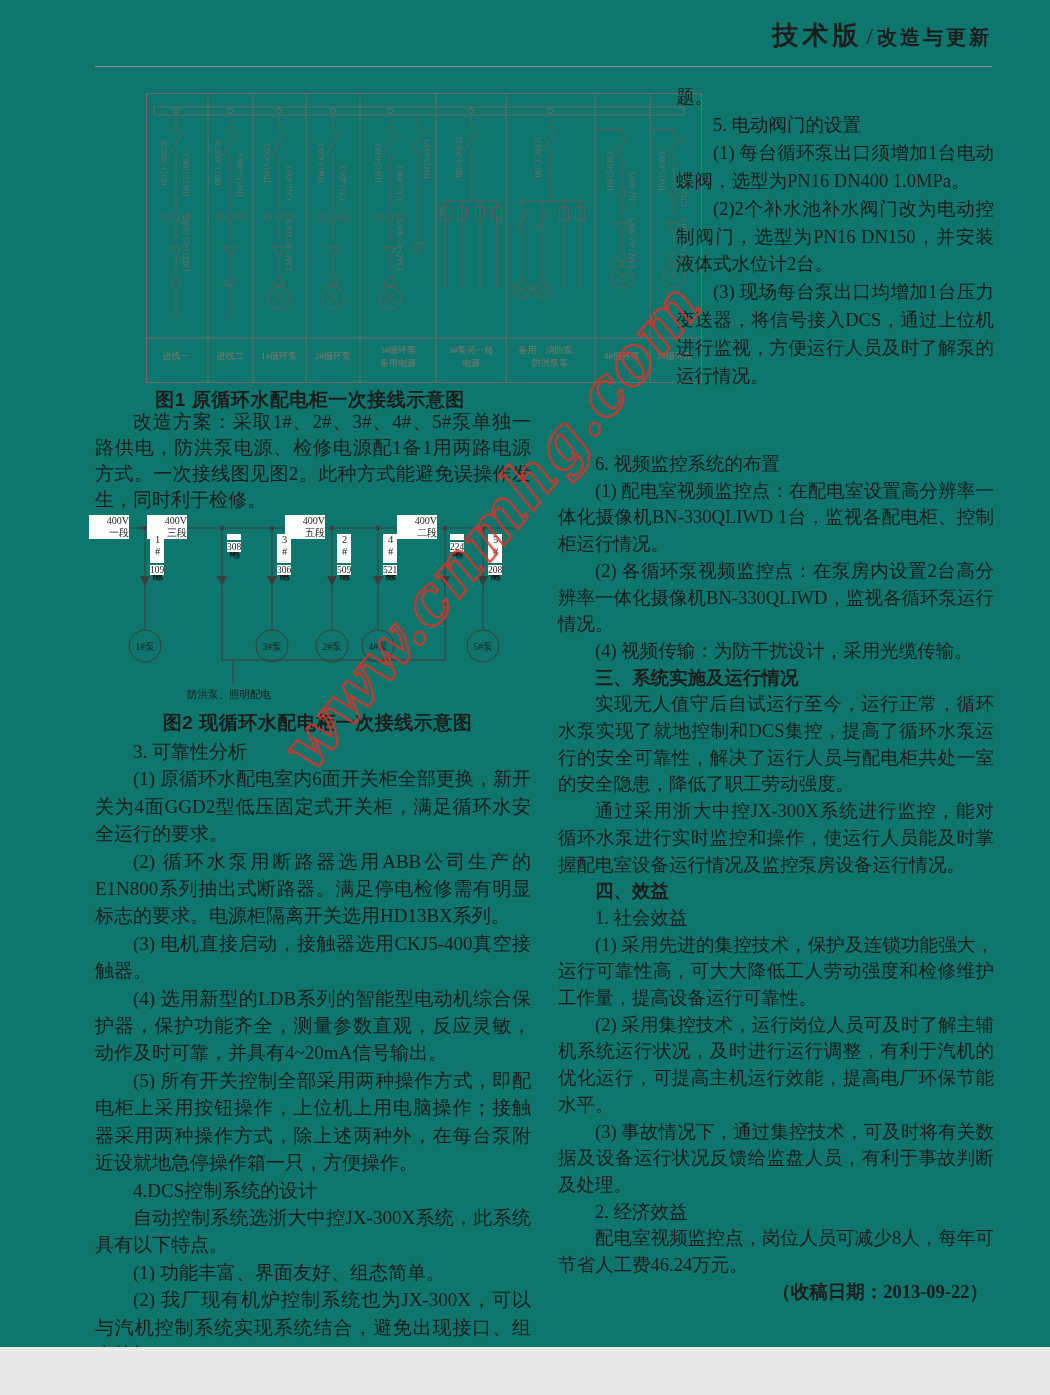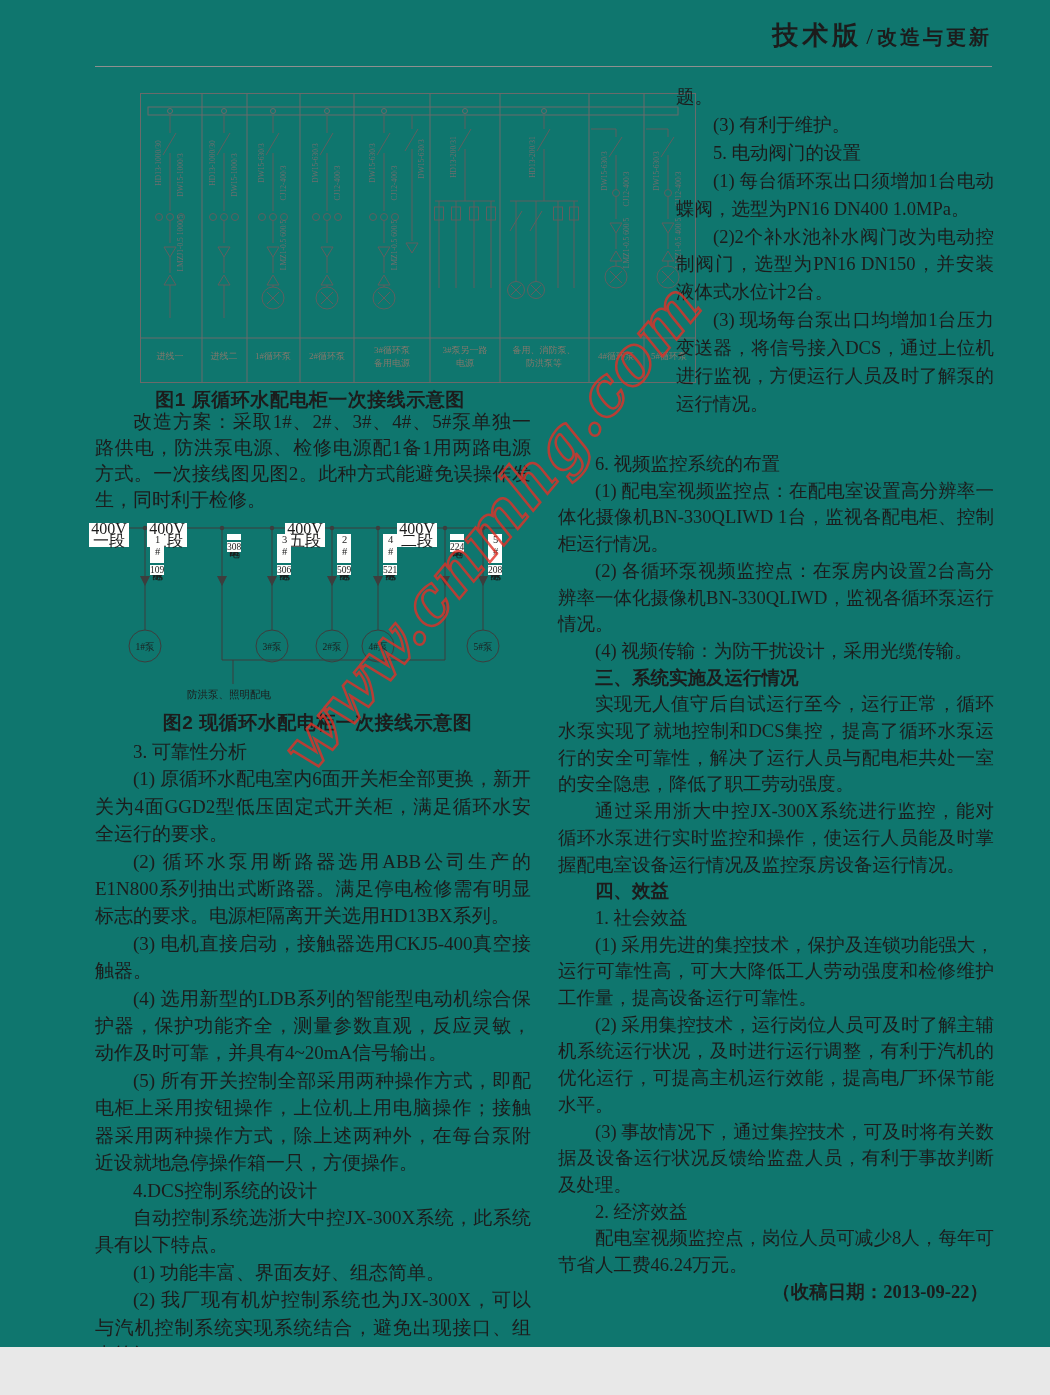--- a/index.html
+++ b/index.html
@@ -5,21 +5,21 @@
   html,body{margin:0;padding:0;background:#e8e8e8;}
   .page{position:relative;width:1050px;height:1347px;background:#0f766e;overflow:hidden;
         font-family:"Liberation Serif","DejaVu Serif",serif;color:#1c1c1c;}
   
   .hdr{position:absolute;left:600px;top:18px;width:392px;text-align:right;white-space:nowrap;}
   .hdr .ed{font-size:26px;font-weight:bold;letter-spacing:4px;}
   .hdr .sep{font-size:24px;padding:0 4px;}
   .hdr .col{font-size:20px;font-weight:bold;letter-spacing:3px;}
   .hdr-rule{position:absolute;left:95px;top:66px;width:897px;height:1px;background:#8f8f8f;}
   
-  .fig1wrap{position:absolute;left:104px;top:93px;padding-left:36px;}
+  .fig1wrap{position:absolute;left:110px;top:93px;padding-left:36px;}
   svg text{font-family:"Liberation Serif","DejaVu Serif",serif;}
   .dev{font-size:7.5px;fill:#6e6e6e;text-anchor:middle;}
   .cl{font-size:9px;fill:#85786c;text-anchor:middle;}
   .fig-cap{position:absolute;font-family:"Liberation Sans","DejaVu Sans",sans-serif;
            font-weight:bold;font-size:19px;text-align:center;letter-spacing:0.5px;}
   .cap1{left:95px;top:387px;width:430px;}
   .cap2{left:95px;top:710px;width:445px;}
   
   .txt p{margin:0;text-align:justify;}
   .pi{text-indent:2em;}
@@ -28,21 +28,21 @@
   .pr{text-align:right !important;font-weight:bold;padding-right:6px;}
   .intro{position:absolute;left:95px;top:409px;width:436px;font-size:19px;line-height:26px;}
   .ltext{position:absolute;left:95px;top:738px;width:436px;font-size:19px;line-height:27.4px;}
   .rnarrow{position:absolute;left:676px;top:84px;width:318px;font-size:18.5px;line-height:27.9px;}
   .rfull{position:absolute;left:558px;top:451px;width:436px;font-size:18.5px;line-height:26.7px;}
   
   .fig2{position:absolute;left:95px;top:506px;width:470px;height:212px;}
   .fig2 svg{position:absolute;left:0;top:0;}
   .pump{font-size:9.5px;fill:#1c1c1c;text-anchor:middle;}
   .note{font-size:10.5px;fill:#1c1c1c;}
-  .bus-label{position:absolute;width:40px;text-align:center;font-size:16px;line-height:12px;top:17px;}
+  .bus-label{position:absolute;width:40px;text-align:right;font-size:10px;line-height:12px;top:9px;}
   .bus-label span{display:block;background:#fefefd;}
   .v-label{position:absolute;top:28px;width:16px;display:flex;flex-direction:column;align-items:center;}
   .v-label .chars{writing-mode:vertical-lr;text-orientation:upright;font-size:10.5px;
                   letter-spacing:1px;line-height:14px;background:#fefefd;}
   .v-label .code{font-size:9.5px;margin-top:2px;background:#fefefd;}
   
   .watermark{position:absolute;left:295px;top:722px;transform:rotate(-50deg);transform-origin:0 50%;
              font-family:"DejaVu Serif",serif;font-style:italic;font-weight:bold;font-size:64px;
              letter-spacing:1px;color:transparent;-webkit-text-stroke:2.5px #e23127;
              opacity:.8;white-space:nowrap;z-index:6;pointer-events:none;}
@@ -267,21 +267,20 @@
     <p class="pi">(4) 选用新型的LDB系列的智能型电动机综合保护器，保护功能齐全，测量参数直观，反应灵敏，动作及时可靠，并具有4~20mA信号输出。</p>
     <p class="pi">(5) 所有开关控制全部采用两种操作方式，即配电柜上采用按钮操作，上位机上用电脑操作；接触器采用两种操作方式，除上述两种外，在每台泵附近设就地急停操作箱一只，方便操作。</p>
     <p class="pi">4.DCS控制系统的设计</p>
     <p class="pi">自动控制系统选浙大中控JX-300X系统，此系统具有以下特点。</p>
     <p class="pi">(1) 功能丰富、界面友好、组态简单。</p>
     <p class="pi">(2) 我厂现有机炉控制系统也为JX-300X，可以与汽机控制系统实现系统结合，避免出现接口、组态等问</p>
   </div>
 
   <div class="rnarrow txt">
     <p class="pf">题。</p>
-    <p class="pi">(3) 有利于维护。</p>
     <p class="pi">5. 电动阀门的设置</p>
     <p class="pi">(1) 每台循环泵出口须增加1台电动蝶阀，选型为PN16 DN400 1.0MPa。</p>
     <p class="pi">(2)2个补水池补水阀门改为电动控制阀门，选型为PN16 DN150，并安装液体式水位计2台。</p>
     <p class="pi">(3) 现场每台泵出口均增加1台压力变送器，将信号接入DCS，通过上位机进行监视，方便运行人员及时了解泵的运行情况。</p>
   </div>
 
   <div class="rfull txt">
     <p class="pi">6. 视频监控系统的布置</p>
     <p class="pi">(1) 配电室视频监控点：在配电室设置高分辨率一体化摄像机BN-330QLIWD 1台，监视各配电柜、控制柜运行情况。</p>
     <p class="pi">(2) 各循环泵视频监控点：在泵房内设置2台高分辨率一体化摄像机BN-330QLIWD，监视各循环泵运行情况。</p>

